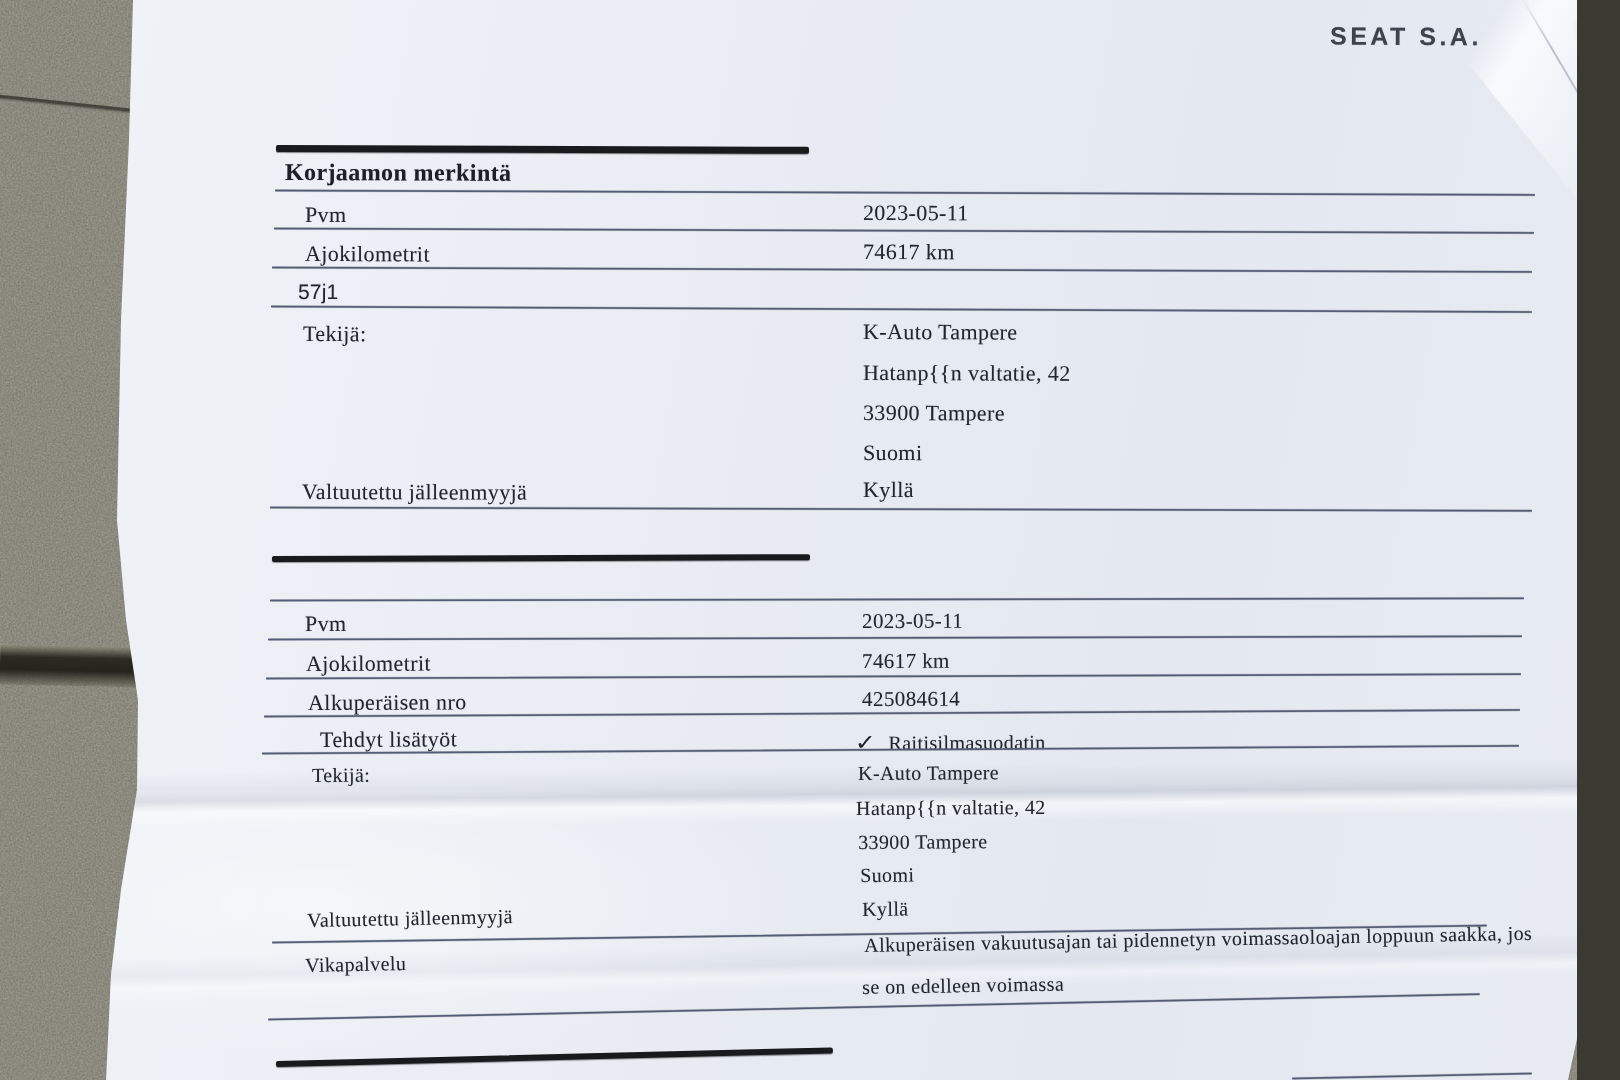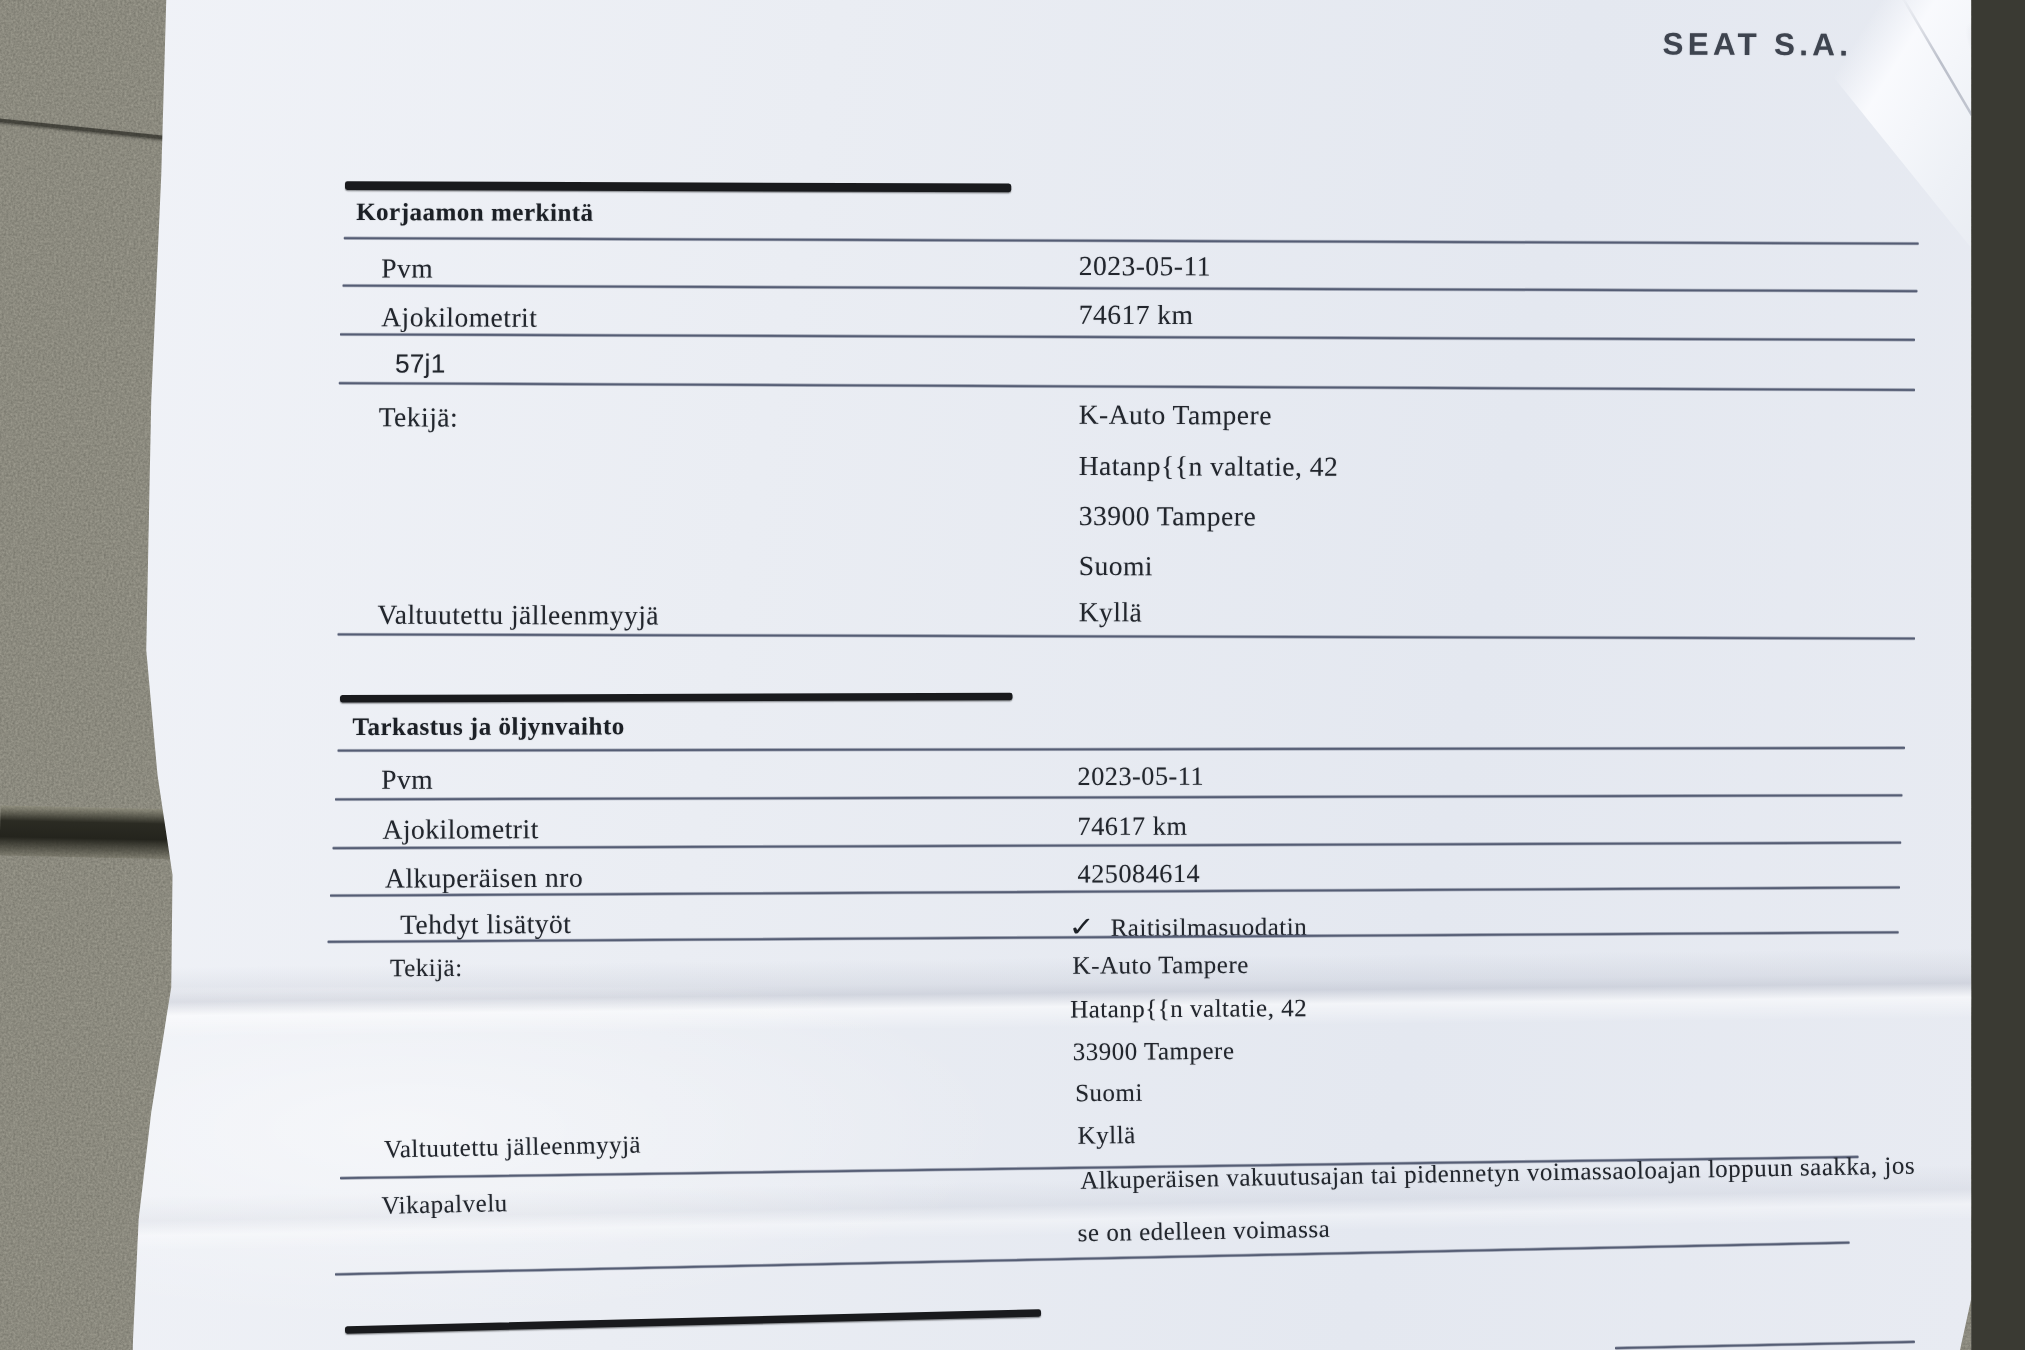--- a/index.html
+++ b/index.html
@@ -26,21 +26,21 @@
   .fold{position:absolute;right:0;top:0;width:250px;height:310px;pointer-events:none;
     clip-path:polygon(100% 0,36% 0,100% 64%);
     background:linear-gradient(122deg,rgba(250,251,254,0) 40%,rgba(250,251,254,.95) 50%,#eef1f6 72%,#e4e8ef 100%);}
   .fold-edge{position:absolute;left:1522px;top:-4px;width:205px;height:2px;transform-origin:0 0;
     transform:rotate(59.5deg);background:linear-gradient(90deg,rgba(148,154,170,.0),rgba(140,146,162,.55) 30%,rgba(140,146,162,.35));}
   .fold-shadow{position:absolute;left:1545px;top:58px;width:130px;height:30px;transform:rotate(57deg);
     background:radial-gradient(closest-side,rgba(96,102,120,.38),rgba(96,102,120,0));}
   .brand{position:absolute;font-family:"Liberation Sans",sans-serif;font-weight:600;font-size:25px;
     letter-spacing:3.5px;color:#3e444f;white-space:nowrap;transform:rotate(.3deg);
     text-shadow:0 0 1px rgba(62,68,79,.35);}
-  .ttl{position:absolute;font-weight:700;font-size:20px;color:#1c2026;letter-spacing:.4px;
+  .ttl{position:absolute;font-weight:700;font-size:24px;color:#1c2026;letter-spacing:.4px;
     white-space:nowrap;transform-origin:left top;text-shadow:0 0 1px rgba(28,32,38,.3);}
   .lbl,.val{position:absolute;font-size:22px;color:#22262d;letter-spacing:.4px;white-space:nowrap;
     transform-origin:left top;text-shadow:0 0 1px rgba(34,38,45,.26);}
   .sm{font-size:20px;}
   .sans{font-family:"Liberation Sans",sans-serif;font-size:21px;letter-spacing:.2px;}
   .rule{position:absolute;height:3px;transform-origin:left center;border-radius:1px;
     background:linear-gradient(180deg,rgba(86,94,116,.2) 0%,#555d74 40%,#555d74 62%,rgba(86,94,116,.2) 100%);}
   .bar{position:absolute;height:6px;background:#191a1d;border-radius:2px;transform-origin:left center;
     box-shadow:0 1px 1px rgba(25,26,29,.45);}
   .check{display:inline-block;font-family:"DejaVu Sans",sans-serif;font-weight:700;font-size:22px;
@@ -88,35 +88,34 @@
     <div class="rule" style="left:275px;top:189px;width:1260px;transform:rotate(.2deg)"></div>
 
     <div class="lbl" style="left:305px;top:202px;transform:rotate(.2deg)">Pvm</div>
     <div class="val" style="left:863px;top:200px;transform:rotate(.2deg)">2023-05-11</div>
     <div class="rule" style="left:274px;top:227px;width:1260px;transform:rotate(.2deg)"></div>
 
     <div class="lbl" style="left:305px;top:241px;transform:rotate(.2deg)">Ajokilometrit</div>
     <div class="val" style="left:863px;top:239px;transform:rotate(.2deg)">74617 km</div>
     <div class="rule" style="left:272px;top:266px;width:1260px;transform:rotate(.2deg)"></div>
 
-    <div class="lbl sans" style="left:316px;top:280px;transform:rotate(.2deg)">57j1</div>
+    <div class="lbl sans" style="left:298px;top:280px;transform:rotate(.2deg)">57j1</div>
     <div class="rule" style="left:271px;top:305px;width:1261px;transform:rotate(.25deg)"></div>
 
     <div class="lbl" style="left:303px;top:321px;transform:rotate(.2deg)">Tekijä:</div>
     <div class="val" style="left:863px;top:319px;transform:rotate(.2deg)">K-Auto Tampere</div>
     <div class="val" style="left:863px;top:360px;transform:rotate(.2deg)">Hatanp{{n valtatie, 42</div>
     <div class="val" style="left:863px;top:400px;transform:rotate(.2deg)">33900 Tampere</div>
     <div class="val" style="left:863px;top:440px;transform:rotate(.2deg)">Suomi</div>
 
     <div class="lbl" style="left:302px;top:479px;transform:rotate(.15deg)">Valtuutettu jälleenmyyjä</div>
     <div class="val" style="left:863px;top:477px;transform:rotate(.15deg)">Kyllä</div>
     <div class="rule" style="left:270px;top:506px;width:1262px;transform:rotate(.15deg)"></div>
 
     <div class="bar" style="left:272px;top:556px;width:538px;transform:rotate(-.2deg)"></div>
-    <div class="ttl" style="left:282px;top:571px;transform:rotate(-.15deg)">Tarkastus ja öljynvaihto</div>
     <div class="rule" style="left:270px;top:599px;width:1254px;transform:rotate(-.1deg)"></div>
 
     <div class="lbl" style="left:305px;top:611px;transform:rotate(-.15deg)">Pvm</div>
     <div class="val" style="left:862px;top:609px;font-size:21px;transform:rotate(-.15deg)">2023-05-11</div>
     <div class="rule" style="left:268px;top:638px;width:1254px;transform:rotate(-.15deg)"></div>
 
     <div class="lbl" style="left:306px;top:651px;transform:rotate(-.2deg)">Ajokilometrit</div>
     <div class="val" style="left:862px;top:649px;font-size:21px;transform:rotate(-.2deg)">74617 km</div>
     <div class="rule" style="left:266px;top:677px;width:1255px;transform:rotate(-.2deg)"></div>
 

